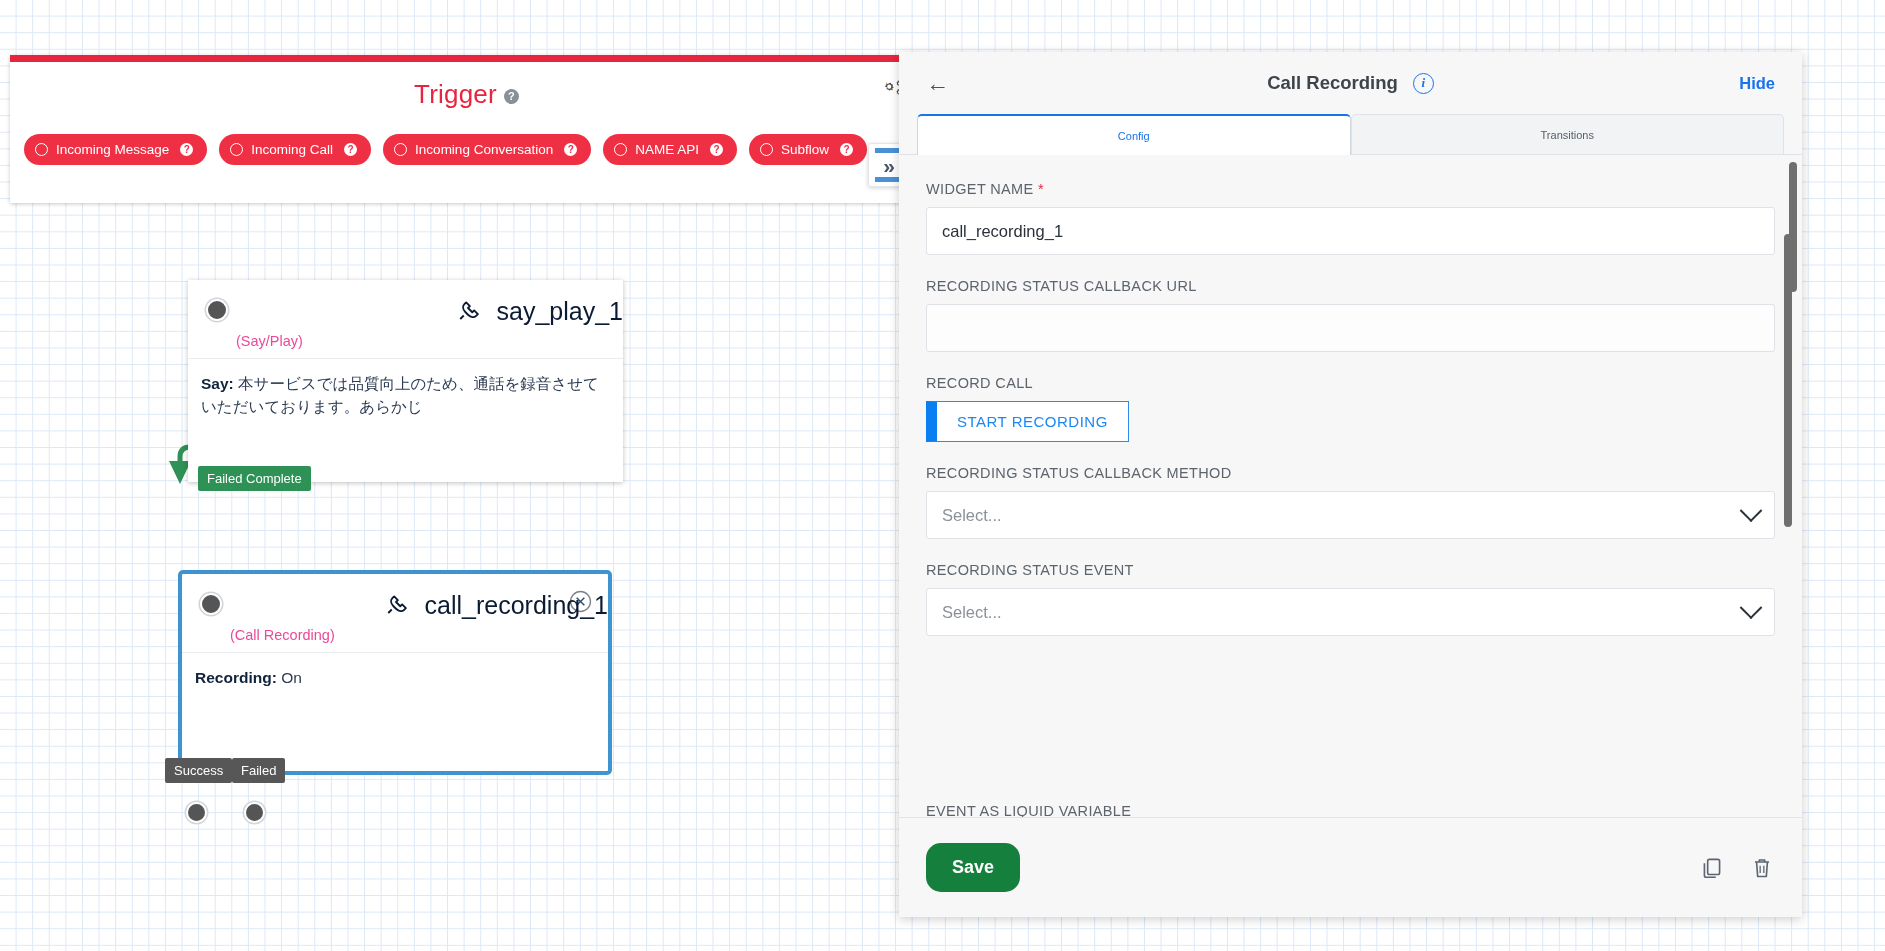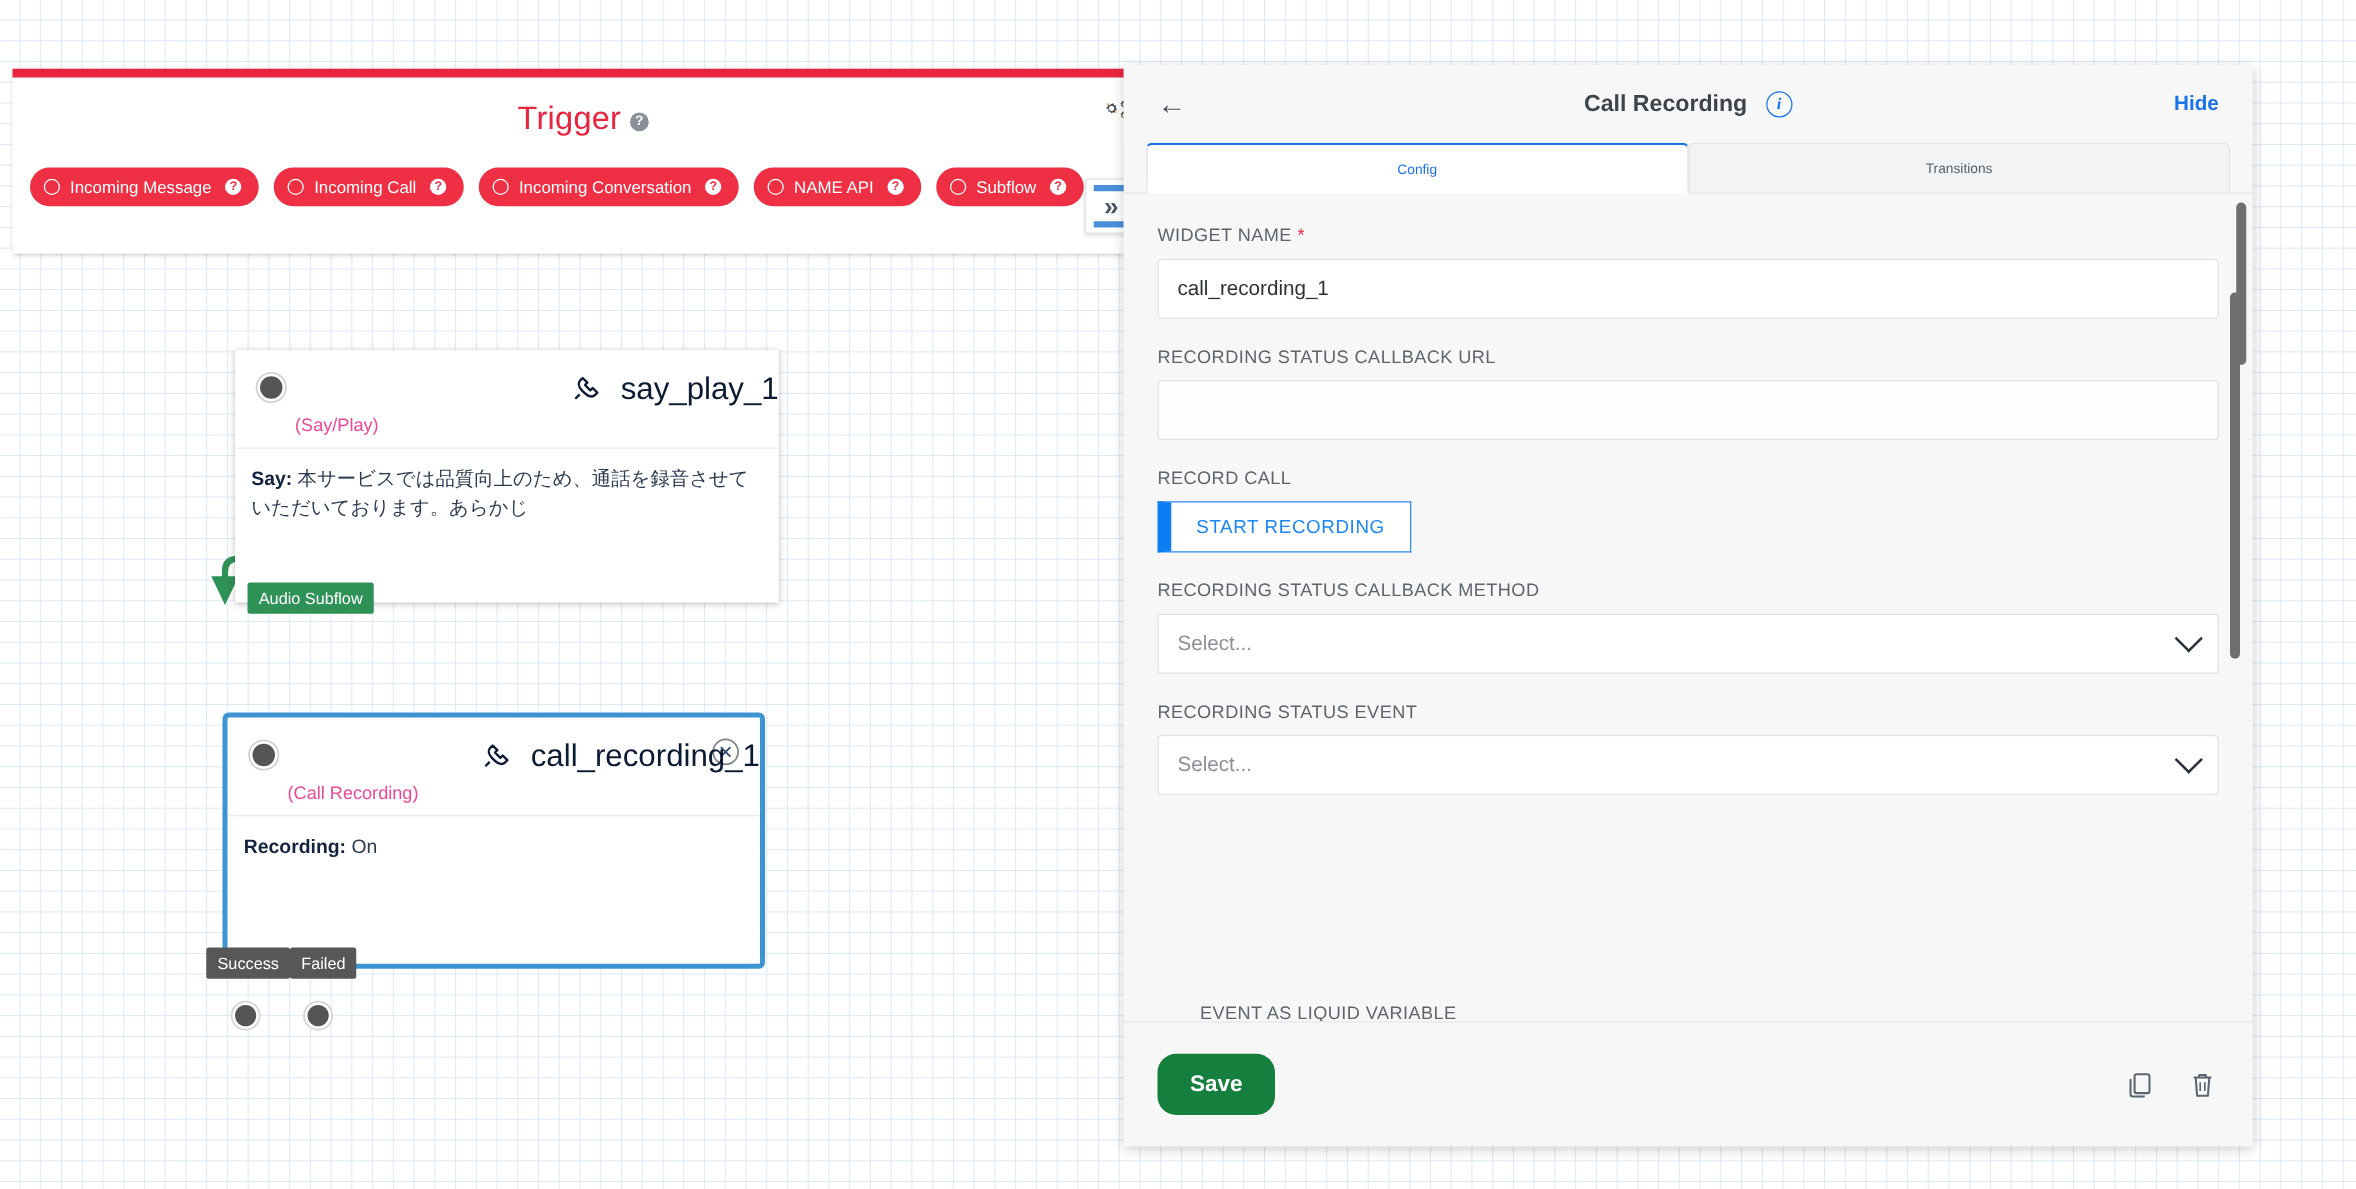--- a/index.html
+++ b/index.html
@@ -300,21 +300,21 @@
     background: #fff;
     color: #1a87f5;
     font-size: 15px;
     letter-spacing: .5px;
     padding: 0 20px;
     cursor: pointer;
   }
   .cut-label {
     font-size: 14.5px; letter-spacing: .35px; color: #5d646c;
     position: absolute; left: 27px; bottom: 0;
-    height: 14px; overflow: hidden; margin-left: 34px;
+    height: 14px; overflow: hidden;
   }
   #panel-footer {
     flex: none; height: 100px;
     border-top: 1px solid #e2e5e8;
     display: flex; align-items: center;
     padding: 0 27px;
     background: #f7f7f8;
   }
   #save-btn {
     background: #15803d; color: #fff;
@@ -424,21 +424,21 @@
         <span>say_play_1</span>
       </div>
       <div class="node-subtitle">(Say/Play)</div>
     </div>
     <div class="node-body">
       <b>Say:</b>
       <span>本サービスでは品質向上のため、通話を録音させていただいております。あらかじ</span>
     </div>
   </div>
 
-  <div class="chip green" style="left:198px; top:466px;">Audio Subflow</div>
+  <div class="chip green" style="left:198px; top:466px;">Failed Complete</div>
 
   <div class="node selected" style="left:178px; top:570px; width:434px; height:205px;">
     <div class="in-port"></div>
     <svg class="close-x" viewBox="0 0 24 24">
       <circle cx="12" cy="12" r="10.4" fill="none" stroke="#7d838a" stroke-width="1.4"></circle>
       <path d="M8 8 L16 16 M16 8 L8 16" stroke="#2b4a6b" stroke-width="1.5"></path>
     </svg>
     <div class="node-head">
       <div class="node-title">
         <svg width="30" height="30" viewBox="0 0 24 24">

